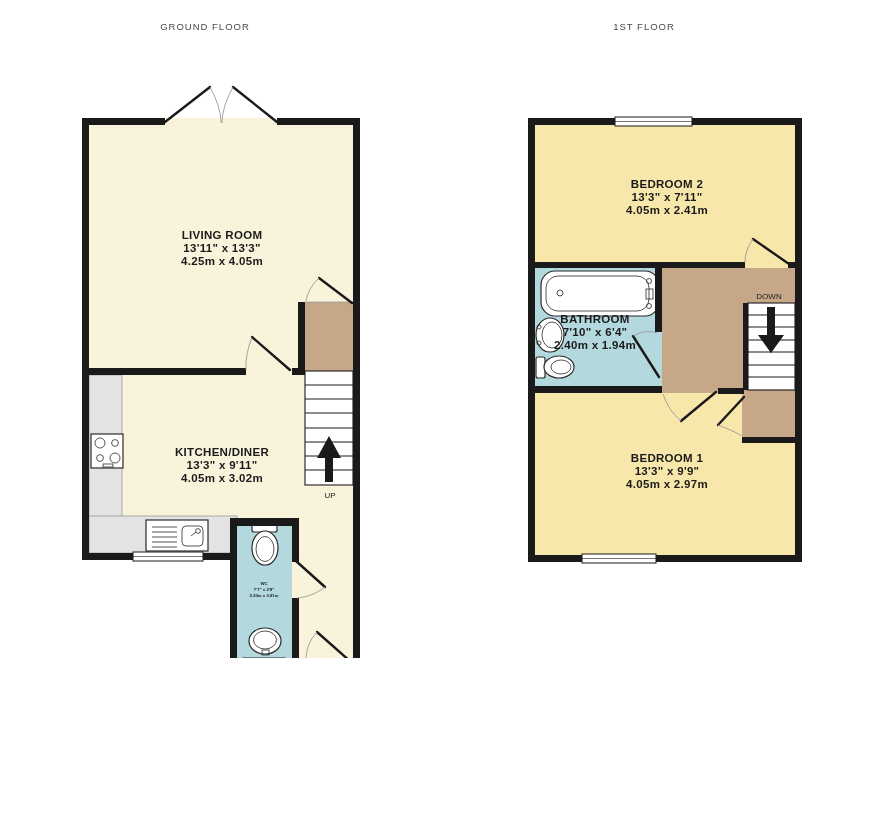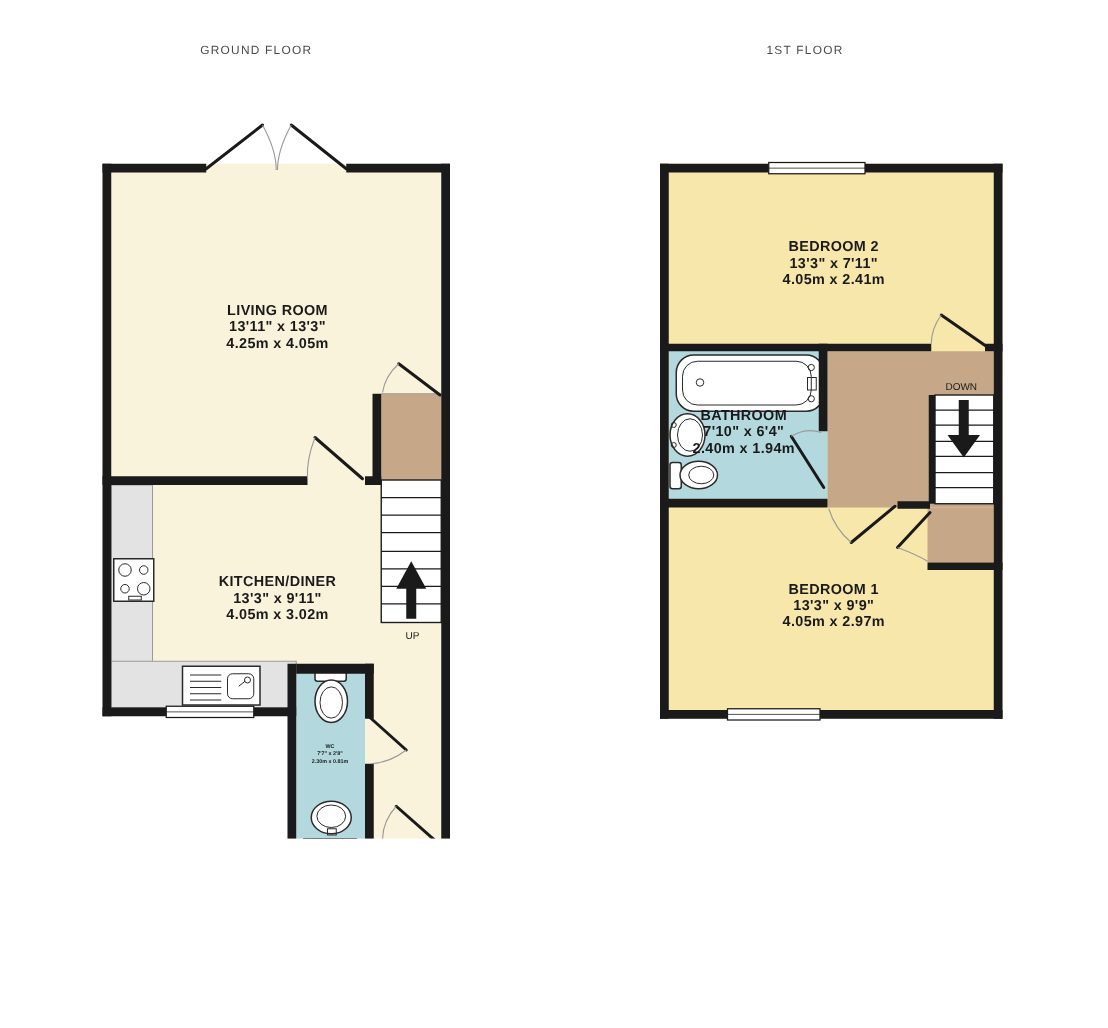--- a/index.html
+++ b/index.html
@@ -5,21 +5,21 @@
   :root{
     --room-cream:#FAF3DC;
     --room-tan:#F8E7AA;
     --room-blue:#B3D9DF;
     --landing-brown:#C6A888;
     --counter-grey:#E3E3E3;
     --wall:#1A1A1A;
   }
   html,body{margin:0;padding:0;background:#fff;}
   .page{position:relative;width:886px;height:658px;background:#fff;overflow:hidden;
-        font-family:"Liberation Sans",sans-serif;margin-top:13px;}
+        font-family:"Liberation Sans",sans-serif;}
   svg{position:absolute;left:0;top:0;}
   .fill-cream{fill:var(--room-cream);}
   .fill-tan{fill:var(--room-tan);}
   .fill-blue{fill:var(--room-blue);}
   .fill-brown{fill:var(--landing-brown);}
   .fill-grey{fill:var(--counter-grey);stroke:#9a9a9a;stroke-width:0.8;}
   .wall{fill:var(--wall);}
   .fixture{fill:#ffffff;stroke:#2a2a2a;stroke-width:1.2;}
   .fixture-thin{fill:none;stroke:#2a2a2a;stroke-width:0.8;}
   .door{stroke:var(--wall);stroke-width:2.4;stroke-linecap:round;}

